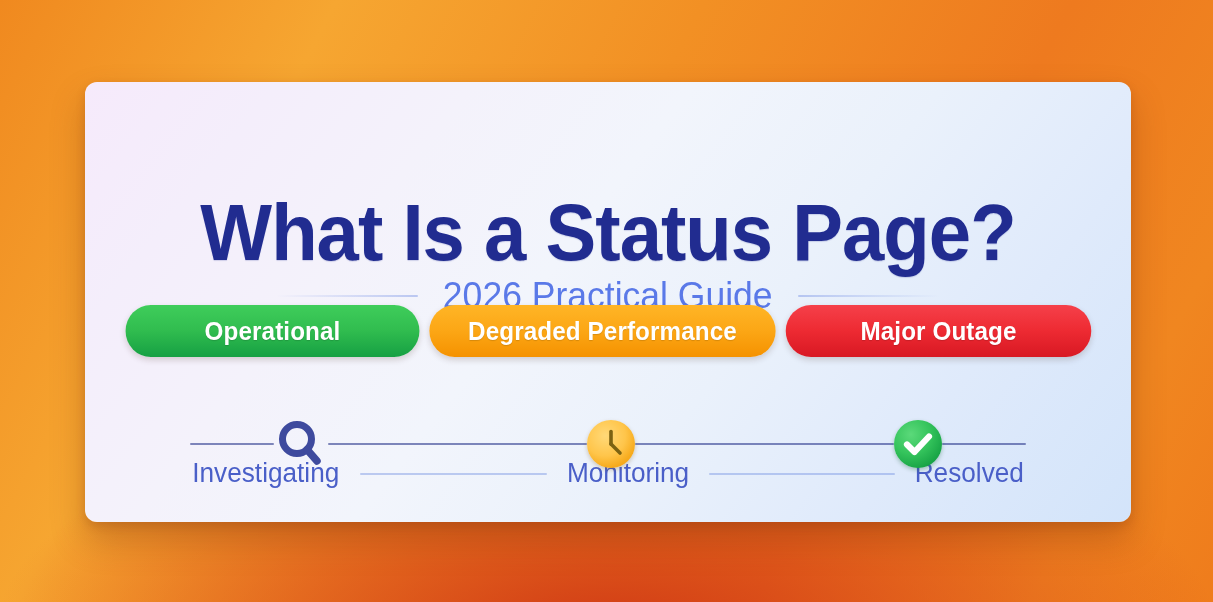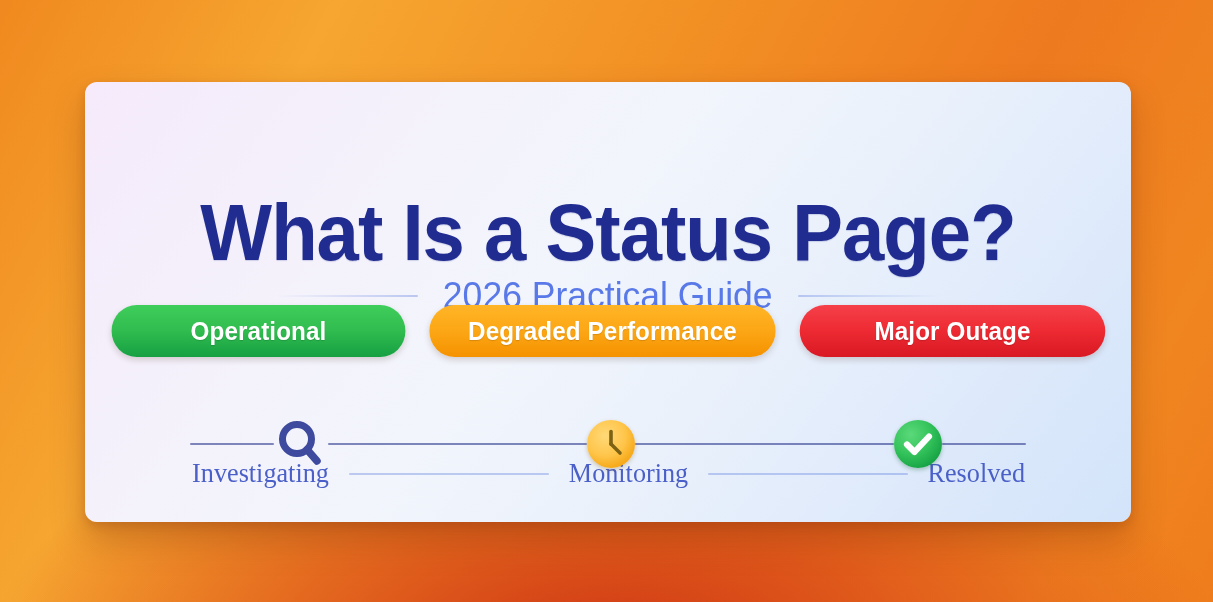--- a/index.html
+++ b/index.html
@@ -107,21 +107,20 @@
 
   
   #pills {
     position: absolute;
     left: 0;
     top: 223px;
     width: 100%;
     display: flex;
     justify-content: center;
     align-items: center;
-    gap: 14px;
   }
   .pill {
     height: 52px;
     border-radius: 26px;
     display: flex;
     align-items: center;
     justify-content: center;
     color: #ffffff;
     font-size: 25px;
     font-weight: 700;
@@ -198,21 +197,20 @@
   }
 
   
   #timeline-labels {
     position: absolute;
     left: 0;
     top: 66px;
     width: 836px;
     display: flex;
     align-items: center;
-    font-family: Liberation Serif, serif;
   }
   .tl-label {
     font-size: 27px;
     font-weight: 400;
     color: #4a5fc8;
     letter-spacing: 0px;
     white-space: nowrap;
     transform: scaleX(0.97);
     flex: 0 0 auto;
   }

